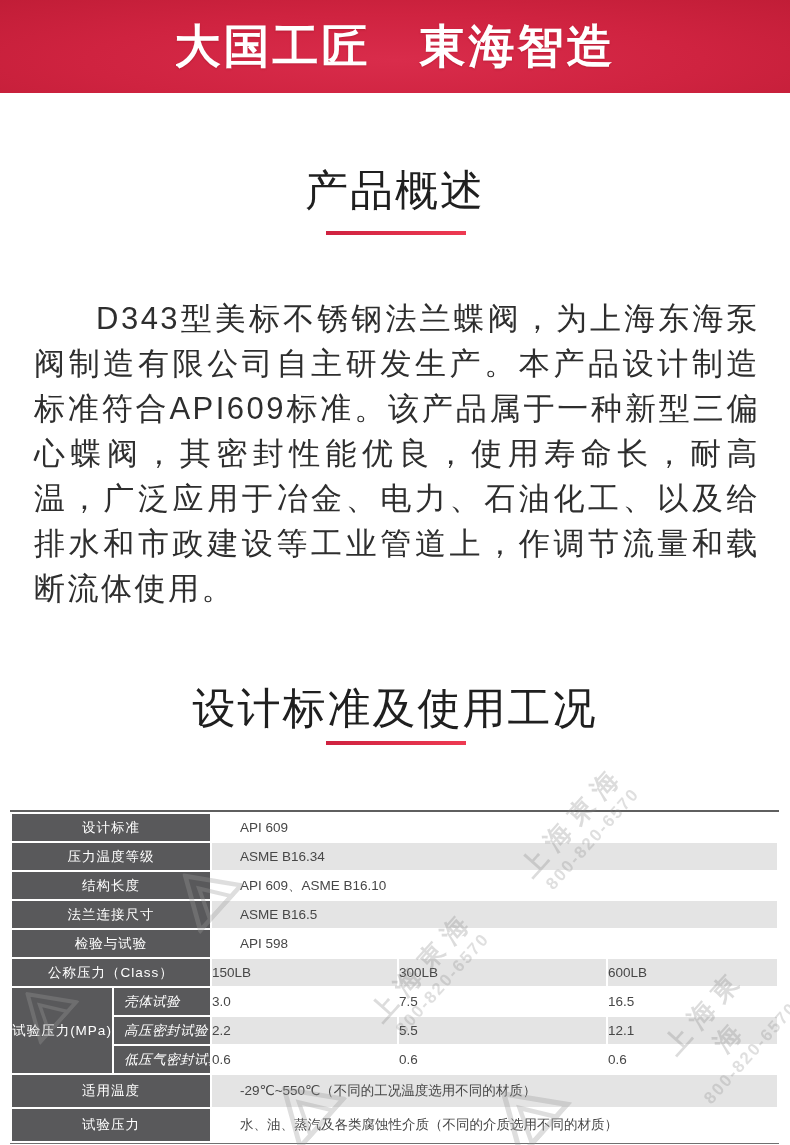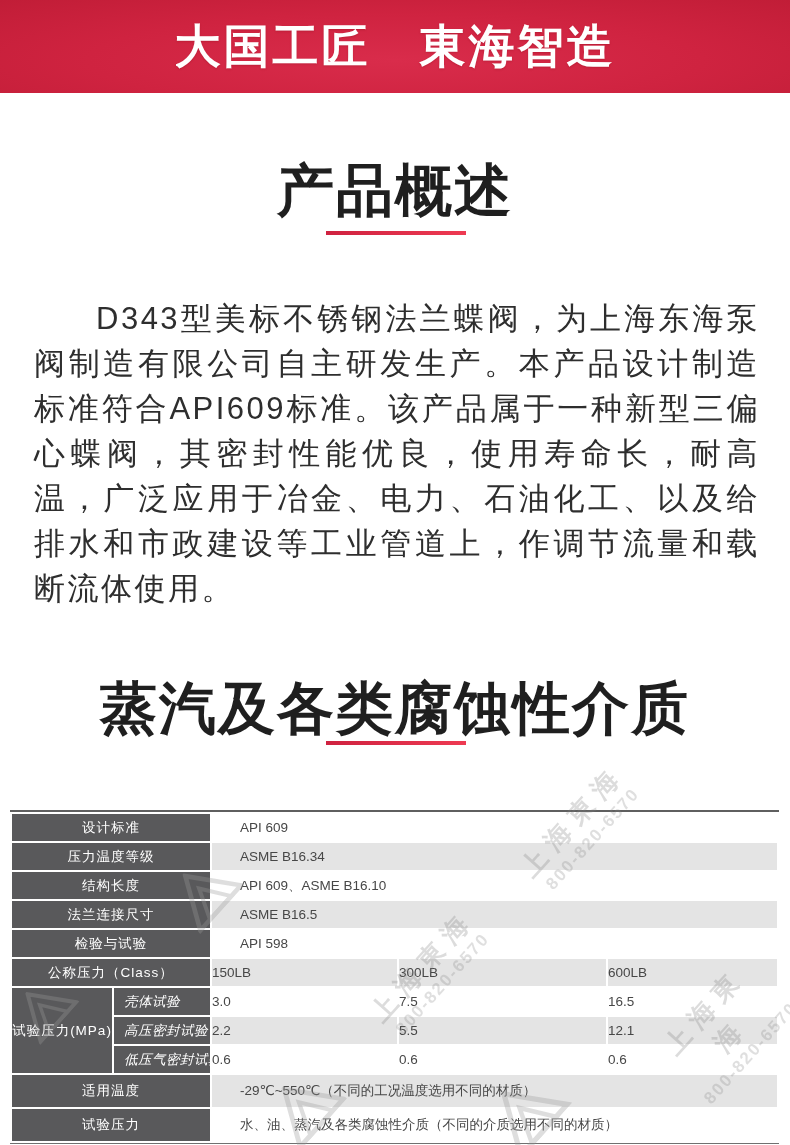--- a/index.html
+++ b/index.html
@@ -17,21 +17,21 @@
     display:flex; align-items:center; justify-content:center;
   }
   .banner-title {
     color:#ffffff; font-size:46px; font-weight:700; letter-spacing:3px;
     text-shadow:0 1px 2px rgba(120,0,15,.25);
   }
 
   
   .sec-title {
     position:absolute; left:0; width:790px; text-align:center;
-    font-size:57px; font-weight:700; color:#1f1f1f; letter-spacing:2px;
+    font-size:43px; font-weight:400; color:#1f1f1f; letter-spacing:2px;
     line-height:46px;
   }
   .t1 { top:167px; }
   .t2 { top:685px; }
   .sec-underline {
     position:absolute; left:326px; width:140px; height:4px;
     background:linear-gradient(90deg,#cf2240 0%, #ee3a52 100%);
   }
   .u1 { top:231px; }
   .u2 { top:741px; }
@@ -84,21 +84,21 @@
 
   <div class="banner">
     <div class="banner-title">大国工匠　東海智造</div>
   </div>
 
   <div class="sec-title t1">产品概述</div>
   <div class="sec-underline u1"></div>
 
   <div class="overview">D343型美标不锈钢法兰蝶阀，为上海东海泵阀制造有限公司自主研发生产。本产品设计制造标准符合API609标准。该产品属于一种新型三偏心蝶阀，其密封性能优良，使用寿命长，耐高温，广泛应用于冶金、电力、石油化工、以及给排水和市政建设等工业管道上，作调节流量和载断流体使用。</div>
 
-  <div class="sec-title t2">蒸汽及各类腐蚀性介质</div>
+  <div class="sec-title t2">设计标准及使用工况</div>
   <div class="sec-underline u2"></div>
 
   <div class="table-wrap">
     <table class="spec">
       <colgroup>
         <col style="width:100px">
           <col style="width:96px">
         <col style="width:185px">
           <col style="width:207px">
           <col style="width:169px">

